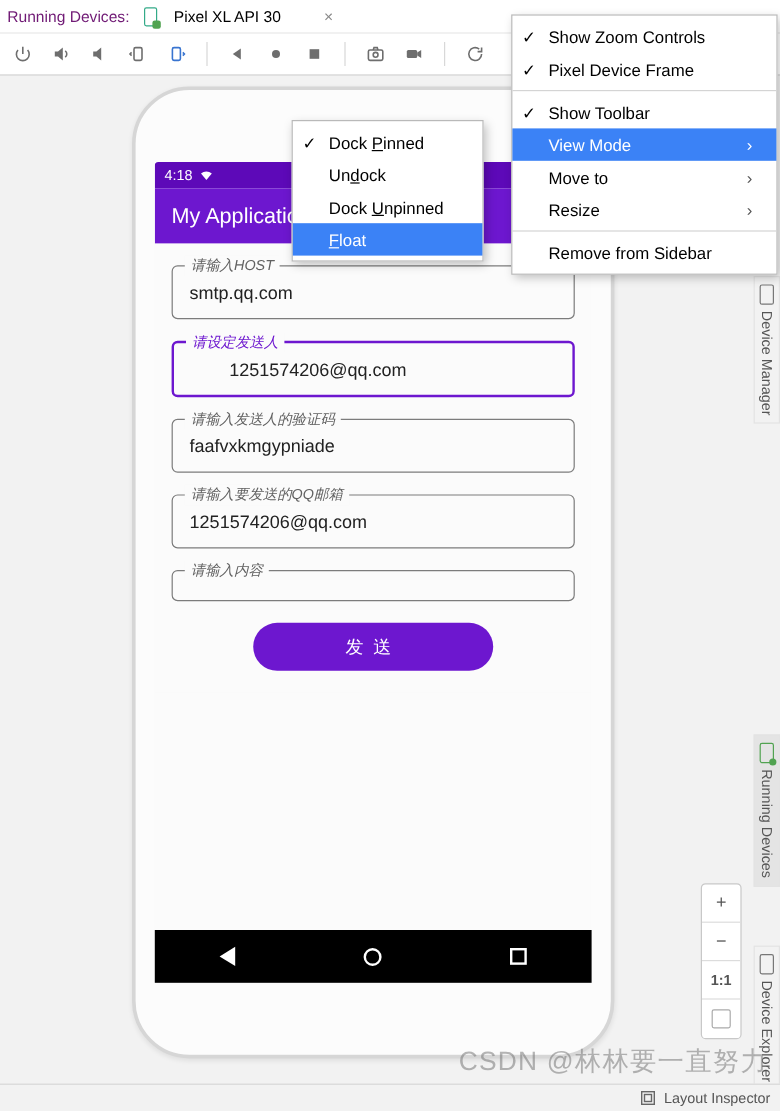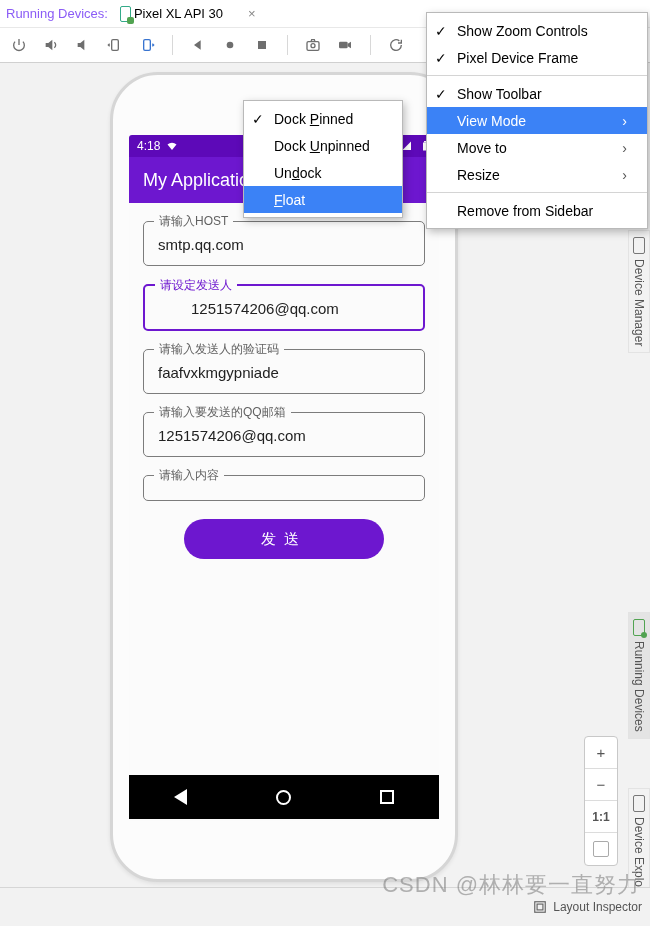--- a/index.html
+++ b/index.html
@@ -1,42 +1,42 @@
 <!DOCTYPE html>
 <html><head>
 <meta charset="utf-8">
 <style>
   * { box-sizing: border-box; font-family: "Segoe UI", Arial, sans-serif; }
   body { margin:0; background:#f2f2f2; width:650px; height:926px; overflow:hidden; position:relative; }
   
   .header { background:#fff; border-bottom:1px solid #d0d0d0; }
   .header-row1 { display:flex; align-items:center; height:28px; padding:2px 6px; font-size:13px; border-bottom:1px solid #e8e8e8;}
-  .header-label { color:#8b5cf6; }
-  .device-tab { display:flex; align-items:center; margin-left:12px; gap:3px;}
+  .header-label { color:#701a75; }
+  .device-tab { display:flex; align-items:center; margin-left:12px; gap:14px;}
   .deviceicon { width:11px; height:16px; border:1.3px solid #3a8; border-radius:2px; position:relative; }
   .deviceicon::after{content:"";position:absolute;right:-4px;bottom:-3px;width:7px;height:7px;background:#51a351;border-radius:2px;}
   .tab-x { margin-left:22px; color:#888; cursor:pointer;}
   .toolbar { display:flex; align-items:center; height:34px; gap:14px; padding:3px 10px;}
   .tb-icon { width:18px; height:18px; display:flex; align-items:center; justify-content:center; color:#6e6e6e; cursor:pointer;}
   .tb-sep { width:1px; height:20px; background:#d8d8d8; margin:0 2px;}
   .tb-icon.active{ color:#3874d0; }
   .tb-icon svg{width:16px;height:16px;}
-  .phone { position:absolute; left:110px; top:72px; width:348px; height:810px; background:#fcfcfc; border:3px solid #d6d6d6; border-radius:48px; box-shadow:0 2px 4px rgba(0,0,0,.08);}
+  .phone { position:absolute; left:110px; top:72px; width:402px; height:810px; background:#fcfcfc; border:3px solid #d6d6d6; border-radius:48px; box-shadow:0 2px 4px rgba(0,0,0,.08);}
   .phone-inner{ position:absolute; left:16px; right:16px; top:60px; bottom:58px; background:#fbfbfb; border-radius:3px; overflow:hidden;}
   .speaker{position:absolute;top:28px;left:50%;transform:translateX(-50%);width:14px;height:14px;border-radius:50%;background:#333;border:3px solid #888;}
   
   .statusbar{height:22px;background:#5d09b8;color:#fff;font-size:12px;display:flex;align-items:center;padding:0 8px;gap:6px;}
   .status-spacer{flex:1}
   .sb-ic{width:12px;height:12px;display:inline-block;}
   .appbar{height:46px;background:#6d17cf;color:#fff;font-size:18px;font-weight:500;display:flex;align-items:center;padding:0 14px;}
   .screen-body{background:#fbfbfb;padding:18px 14px;}
   
   .field{position:relative;border:1.2px solid #7c7c7c;border-radius:5px;padding:13px 12px 11px;margin-bottom:18px;background:#fff0;}
   .field input{border:none;outline:none;width:100%;font-size:15px;background:transparent;color:#222;}
-  .field .label{position:absolute;top:-9px;left:10px;padding:0 5px;background:#fbfbfb;font-size:12px;color:#616161;}
+  .field .label{position:absolute;top:-9px;left:10px;padding:0 5px;background:#fbfbfb;font-size:12px;color:#616161;font-style:italic;}
   .field.focused{border:2px solid #6d17cf;padding-left:44px;}
   .field.focused .label{color:#6d17cf;}
   .sendbtn{display:block;margin:18px auto 0;background:#6d17cf;color:#fff;border:none;border-radius:22px;width:200px;height:40px;font-size:15px;letter-spacing:8px;cursor:pointer;}
   
   .navbar{position:absolute;left:16px;right:16px;bottom:60px;height:44px;background:#000;display:flex;align-items:center;justify-content:space-around;}
   .navbar span{color:#fff;font-size:16px;}
   .nav-tri{width:0;height:0;border-top:8px solid transparent;border-bottom:8px solid transparent;border-right:13px solid #fff;}
   .nav-circ{width:15px;height:15px;border:2px solid #fff;border-radius:50%;}
   .nav-sq{width:14px;height:14px;border:2px solid #fff;}
   
@@ -57,21 +57,21 @@
   .sidetab.st3{top:788px;}
   .sidetab .mini{width:12px;height:17px;border:1.2px solid #777;border-radius:2px;writing-mode:horizontal-tb;}
   .sidetab.st2 .mini{border-color:#51a351;position:relative;}
   .sidetab.st2 .mini::after{content:"";position:absolute;right:-3px;bottom:-3px;width:6px;height:6px;background:#51a351;border-radius:50%;}
   
   .zoomctl{position:absolute;right:32px;bottom:60px;width:34px;background:#fff;border:1px solid #c8c8c8;border-radius:4px;overflow:hidden;font-size:15px;color:#555;}
   .zoomctl div{height:32px;display:flex;align-items:center;justify-content:center;border-bottom:1px solid #dcdcdc;cursor:pointer;}
   .zoomctl div:last-child{border-bottom:none;}
   .zc-fit{width:16px;height:16px;border:1.3px solid #aaa;border-radius:2px;}
   
-  .bottombar{position:absolute;left:0;right:0;bottom:0;height:39px;display:flex;align-items:center;justify-content:flex-end;padding:0 8px;font-size:12px;color:#555;border-top:1px solid #d6d6d6;background:#f2f2f2;gap:6px;}
+  .bottombar{position:absolute;left:0;right:0;bottom:0;height:23px;display:flex;align-items:center;justify-content:flex-end;padding:0 8px;font-size:12px;color:#555;border-top:1px solid #d6d6d6;background:#f2f2f2;gap:6px;}
   .watermark{position:absolute;right:10px;bottom:26px;font-size:22px;color:rgba(120,120,120,.55);letter-spacing:1px;pointer-events:none;text-align:center;}
 </style>
 </head>
 <body>
 
 <div class="header">
   <div class="header-row1">
     <span class="header-label">Running Devices:</span>
     <div class="device-tab">
       <span class="deviceicon"></span>
@@ -227,24 +227,24 @@
       <span>Remove from Sidebar</span>
     </div>
   </div>
 
 <div class="ctx menu1" id="menu1">
     <div class="mi">
       <span class="check">✓</span>
       <span>Dock <span class="ul">P</span>inned</span>
     </div>
     <div class="mi">
+      <span>Un<span class="ul">d</span>ock</span>
+    </div>
+    <div class="mi">
       <span>Dock <span class="ul">U</span>npinned</span>
-    </div>
-    <div class="mi">
-      <span>Un<span class="ul">d</span>ock</span>
     </div>
     <div class="mi selected">
       <span><span class="ul">F</span>loat</span>
     </div>
   </div>
 
 <div class="sidetab st1">
     <span class="mini"></span>
     <span>Device Manager</span>
   </div>

